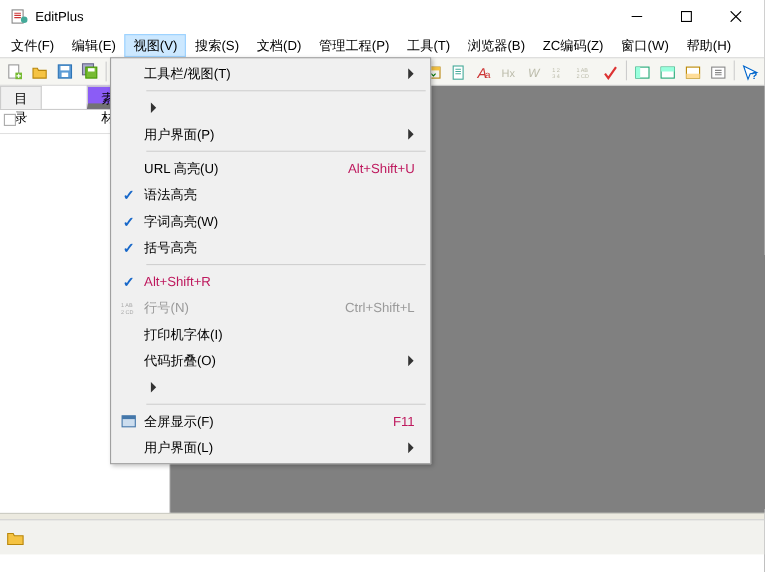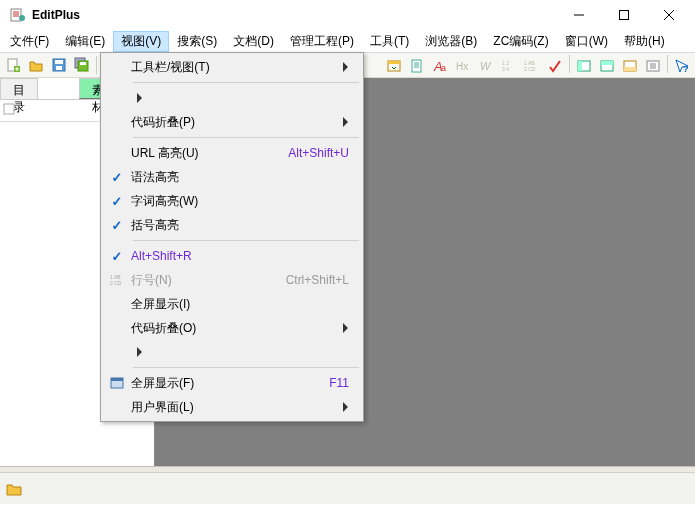--- a/index.html
+++ b/index.html
@@ -1,48 +1,48 @@
 <!DOCTYPE html>
 <html><head>
 <meta charset="utf-8">
 <style>
   * { box-sizing: border-box; margin: 0; padding: 0; font-family: "Microsoft YaHei", "Segoe UI", sans-serif; }
   body { width: 695px; height: 520px; background: #fff; overflow: hidden; font-size: 12px; position: relative; }
-  .titlebar { height: 30px; display: flex; align-items: center; padding: 0 4px; background: #fff; font-weight: bold; }
+  .titlebar { height: 30px; display: flex; align-items: center; padding: 0 4px; background: #fff; }
   .titlebar .app-icon { width: 16px; height: 16px; margin: 0 6px; }
   .titlebar .title { font-size: 12px; color: #000; flex: 0 0 auto; }
   .titlebar .spacer { flex: 1; }
   .titlebar .winbtn { width: 45px; height: 28px; display: flex; align-items: center; justify-content: center; color: #000; }
   .menubar { height: 22px; display: flex; align-items: flex-end; padding: 0 2px; background: #fff; border-bottom: 0; }
   .menubar .menu-item { padding: 2px 8px; font-size: 12px; color: #000; }
   .menubar .menu-item.active { background: #cce8ff; border: 1px solid #99d1ff; padding: 1px 7px; }
   .toolbar { height: 26px; background: #f6f6f2; border-top: 1px solid #d9d9d9; border-bottom: 1px solid #d9d9d9; display: flex; align-items: center; padding: 0 2px; gap: 1px; position: relative; }
   .toolbar .tbtn { width: 22px; height: 22px; display: flex; align-items: center; justify-content: center; }
   .toolbar .sep { width: 1px; height: 18px; background: #ccc; margin: 0 2px; }
   .toolbar-right { position: absolute; right: 2px; top: 2px; display: flex; gap: 1px; }
   .workspace { display: flex; height: 388px; background: #808080; }
   .left-panel { width: 155px; background: #fff; display: flex; flex-direction: column; border-right: 1px solid #888; }
   .tabs { display: flex; height: 22px; background: #fff; border-bottom: 1px solid #ccc; gap: 42px; }
   .tabs .tab { padding: 3px 12px; font-size: 12px; border: 1px solid #ccc; border-bottom: none; background: #f0f0f0; margin-right: -1px; }
-  .tabs .tab.active { background: #86efac; border-bottom: 1px solid #737373; position: relative; z-index: 1; }
+  .tabs .tab.active { background: #8b5cf6; border-bottom: 5px solid #737373; position: relative; z-index: 1; }
   .tabs .navbtn { width: 16px; display: flex; align-items: center; justify-content: center; border: 1px solid #ccc; background: #f0f0f0; }
   .tabs .spacer { flex: 1; border-bottom: 1px solid #ccc; }
   .sub-toolbar { height: 22px; border-bottom: 1px solid #ddd; display: flex; align-items: center; padding: 2px; gap: 2px; }
   .left-content { flex: 1; background: #fff; }
   .editor-area { flex: 1; background: #808080; position: relative; }
   .statusbar { height: 32px; background: #f2f2ee; border-top: 1px solid #d0d0d0; display: flex; align-items: center; padding: 0 6px; }
   .statusbar .folder-icon { width: 16px; height: 14px; }
   .splitter { height: 6px; background: #eceae0; border-top: 1px solid #c0c0b8; }
   
-  .dropdown { position: absolute; left: 100px; top: 52px; width: 264px; background: #f0f0f0; border: 1px solid #a0a0a0; box-shadow: 2px 2px 4px rgba(0,0,0,0.25); z-index: 100; padding: 2px; }
+  .dropdown { position: absolute; left: 100px; top: 52px; width: 292px; background: #f0f0f0; border: 1px solid #a0a0a0; box-shadow: 2px 2px 4px rgba(0,0,0,0.25); z-index: 100; padding: 2px; }
   .dropdown .row { display: flex; align-items: center; height: 24px; font-size: 12px; padding-right: 12px; }
   .dropdown .gutter { width: 28px; display: flex; align-items: center; justify-content: center; }
   .dropdown .label { flex: 1; color: #000; }
   .dropdown .label.disabled { color: #9a9a9a; }
-  .dropdown .shortcut { color: #6d28d9; font-size: 12px; }
+  .dropdown .shortcut { color: #be185d; font-size: 12px; }
   .dropdown .shortcut.disabled { color: #9a9a9a; }
   .dropdown .submenu-arrow { color: #333; margin-left: 6px; }
   .dropdown .divider { height: 1px; background: #d0d0d0; margin: 3px 2px 3px 30px; }
   .check { color: #1868c9; font-weight: bold; font-size: 13px; }
   svg { display: block; }
 </style>
 </head>
 <body>
 
 <div class="titlebar">
@@ -258,21 +258,21 @@
     <div class="row">
       <div class="gutter"></div>
       <div class="submenu-arrow">
         <svg width="6" height="10">
           <path d="M0 0l5 5-5 5z" fill="#333"></path>
         </svg>
       </div>
     </div>
     <div class="row">
       <div class="gutter"></div>
-      <div class="label">代码折叠(P)</div>
+      <div class="label">用户界面(P)</div>
       <div class="submenu-arrow">
         <svg width="6" height="10">
           <path d="M0 0l5 5-5 5z" fill="#333"></path>
         </svg>
       </div>
     </div>
     <div class="divider"></div>
     <div class="row">
       <div class="gutter"></div>
       <div class="label">URL 高亮(U)</div>
@@ -308,21 +308,21 @@
         <svg width="14" height="14">
           <text x="0" y="6" font-size="5" fill="#aaa">1 AB</text>
           <text x="0" y="12" font-size="5" fill="#aaa">2 CD</text>
         </svg>
       </div>
       <div class="label disabled">行号(N)</div>
       <div class="shortcut disabled">Ctrl+Shift+L</div>
     </div>
     <div class="row">
       <div class="gutter"></div>
-      <div class="label">全屏显示(I)</div>
+      <div class="label">打印机字体(I)</div>
     </div>
     <div class="row">
       <div class="gutter"></div>
       <div class="label">代码折叠(O)</div>
       <div class="submenu-arrow">
         <svg width="6" height="10">
           <path d="M0 0l5 5-5 5z" fill="#333"></path>
         </svg>
       </div>
     </div>

